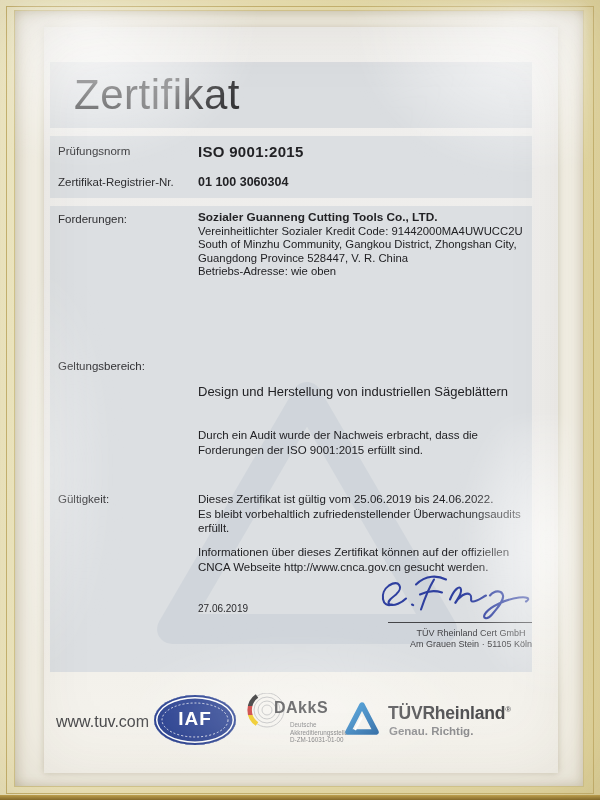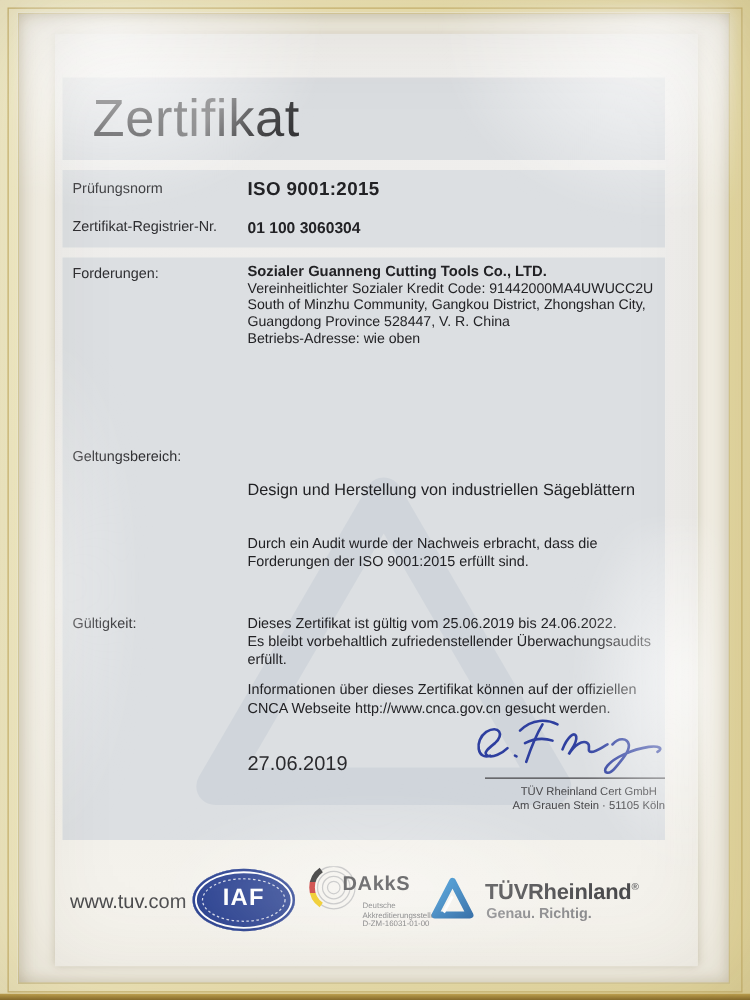--- a/index.html
+++ b/index.html
@@ -39,21 +39,21 @@
   .lbl{position:absolute;left:14px;font-size:11.5px;color:#2f2f32;z-index:5;}
   .val{position:absolute;left:154px;z-index:5;color:#222225;}
   .val-norm{top:116px;font-size:15px;font-weight:bold;letter-spacing:.3px;}
   .val-reg{top:148px;font-size:12.5px;font-weight:bold;}
   .company{top:184px;width:336px;font-size:11.3px;line-height:13.6px;}
   .company .co-name{font-weight:bold;font-size:11.8px;}
   .scope-val{top:333px;width:340px;font-size:13px;margin-top:24px;}
   .audit{top:401px;width:340px;font-size:11.5px;line-height:14.5px;}
   .validity{top:465px;width:350px;font-size:11.5px;line-height:14.5px;}
   .infotext{top:518px;width:350px;font-size:11.5px;line-height:14.5px;}
-  .issue-date{top:576px;font-size:16px;color:#2a2a2d;}
+  .issue-date{top:576px;font-size:10px;color:#2a2a2d;}
 
   .sig-wrap{position:absolute;left:330px;top:538px;width:166px;height:62px;z-index:6;}
   .sig-line{position:absolute;left:344px;top:595px;width:144px;border-top:1.4px solid #454548;z-index:5;}
   .issuer{position:absolute;right:26px;top:601px;text-align:center;font-size:9px;
           line-height:11px;color:#454548;z-index:5;}
 
   
   .watermark{position:absolute;left:98px;top:340px;opacity:.5;z-index:4;}
 
   

